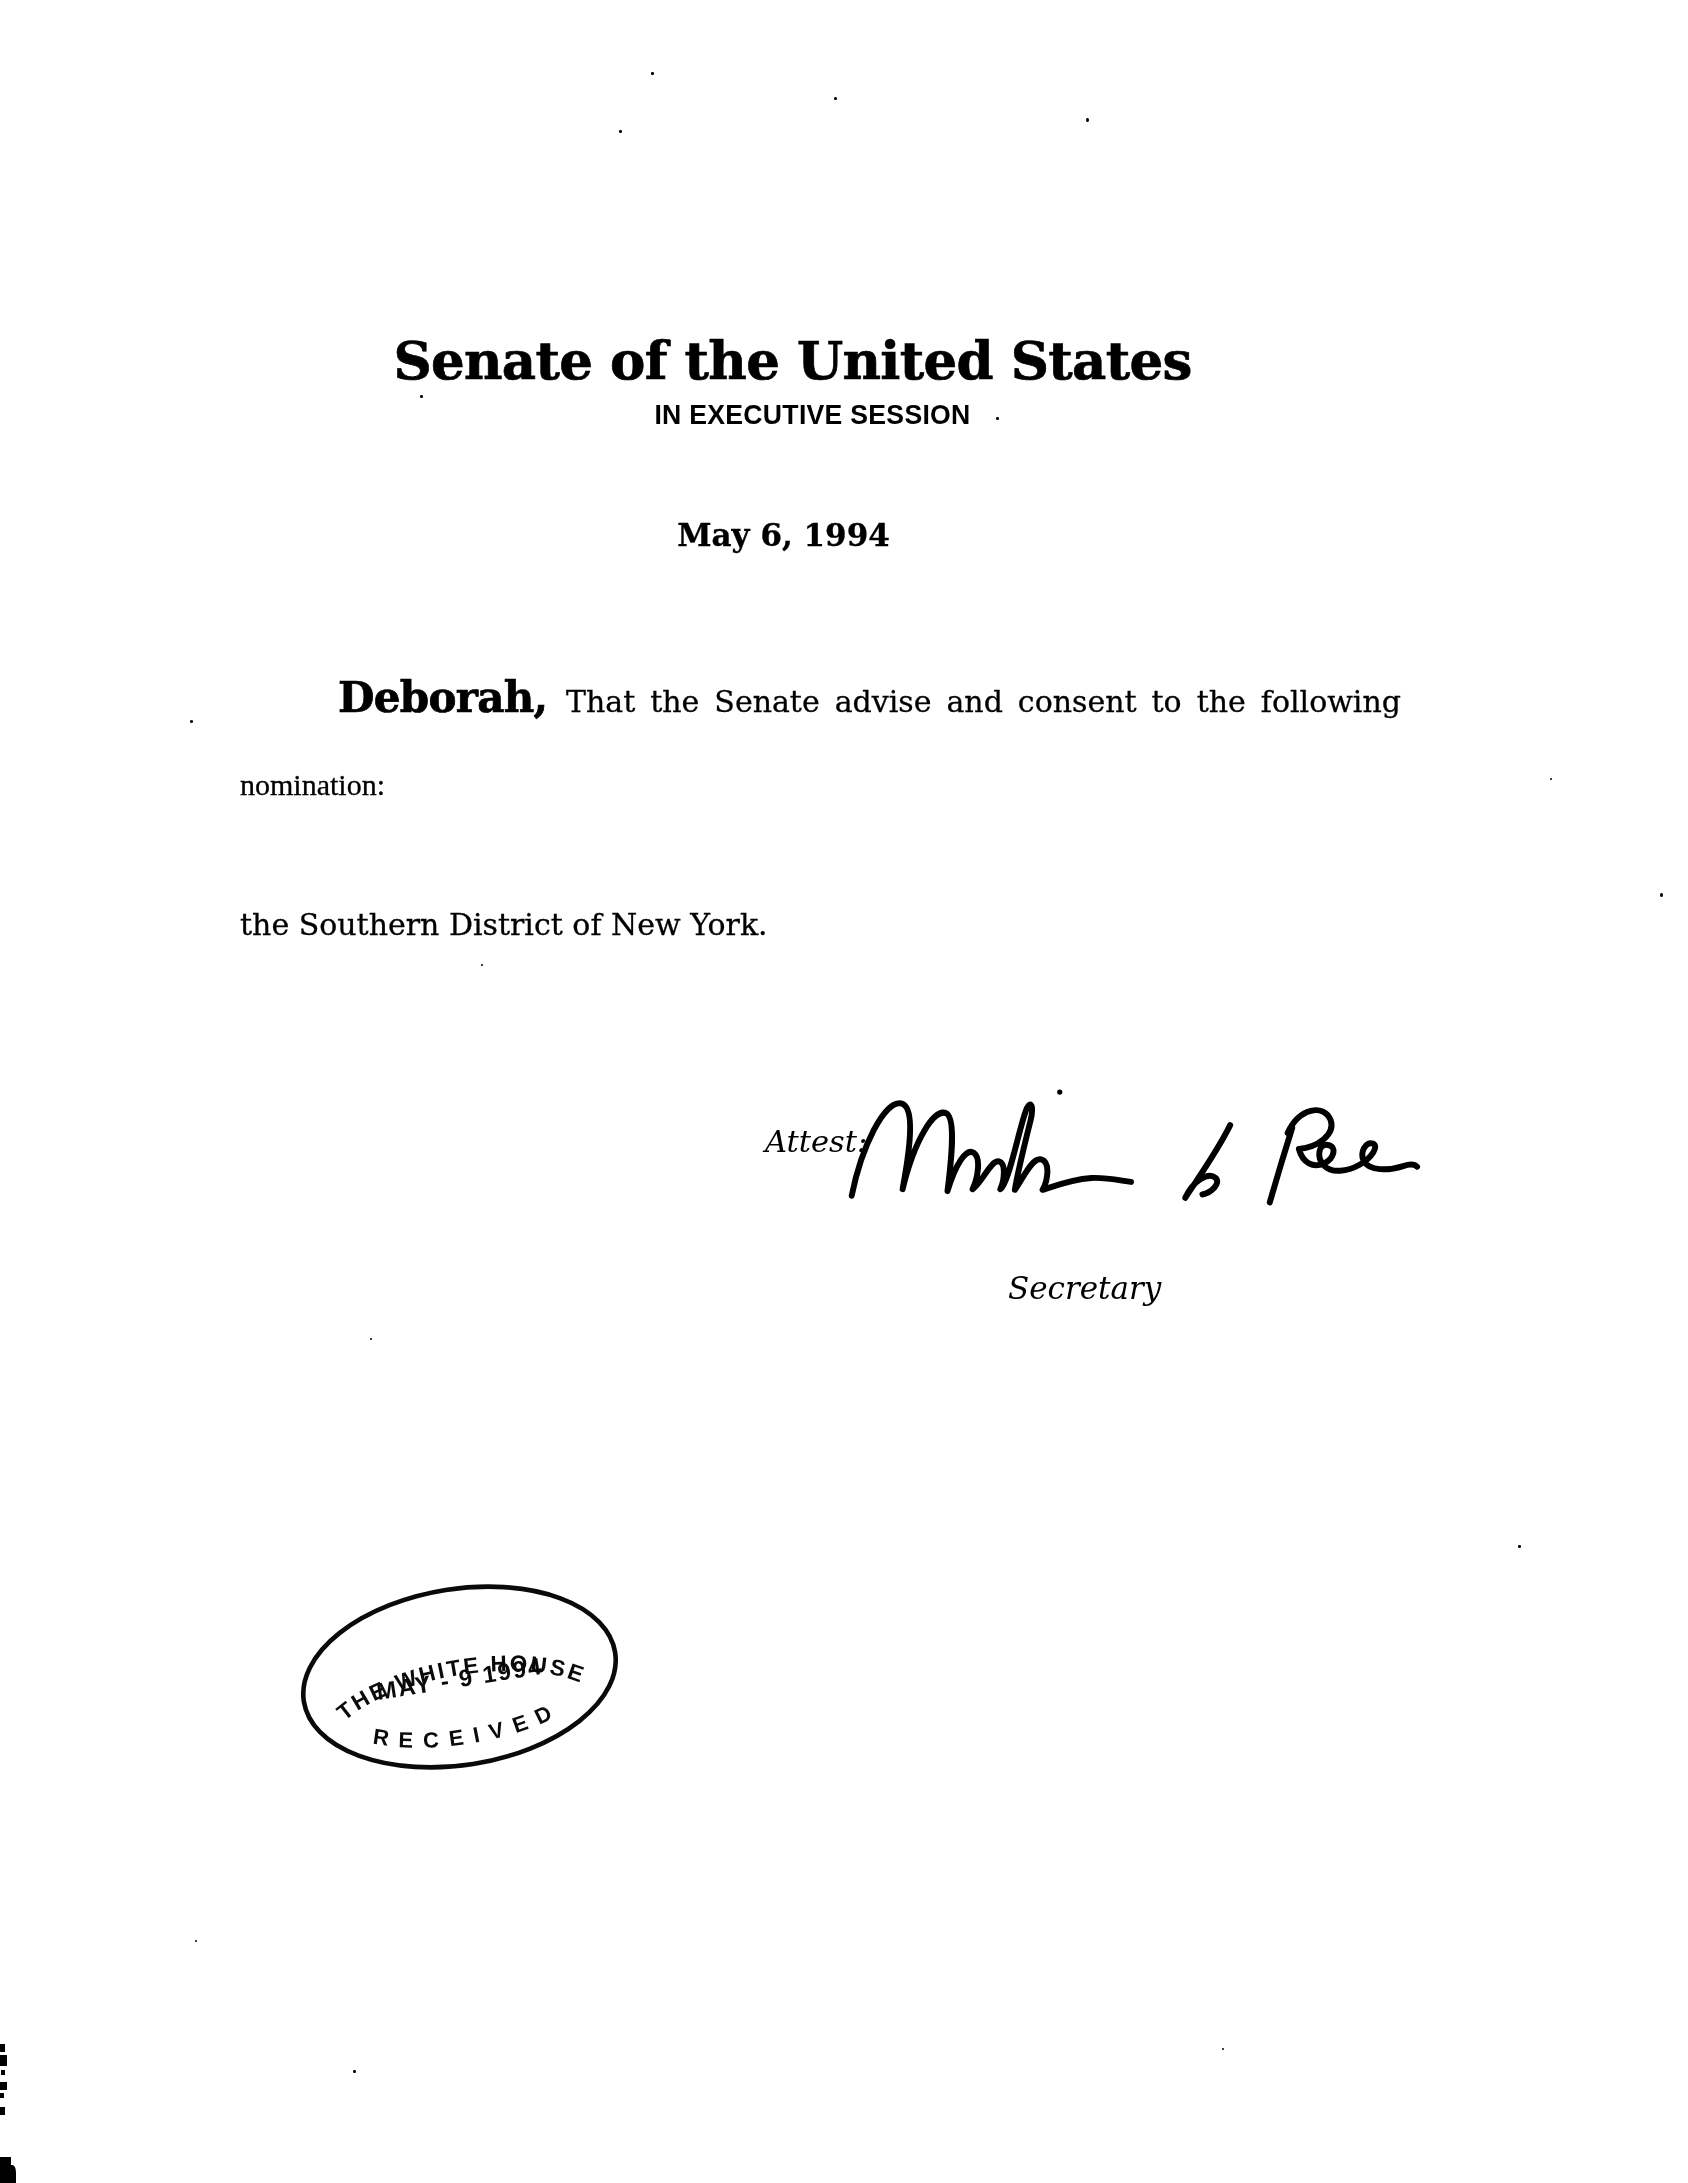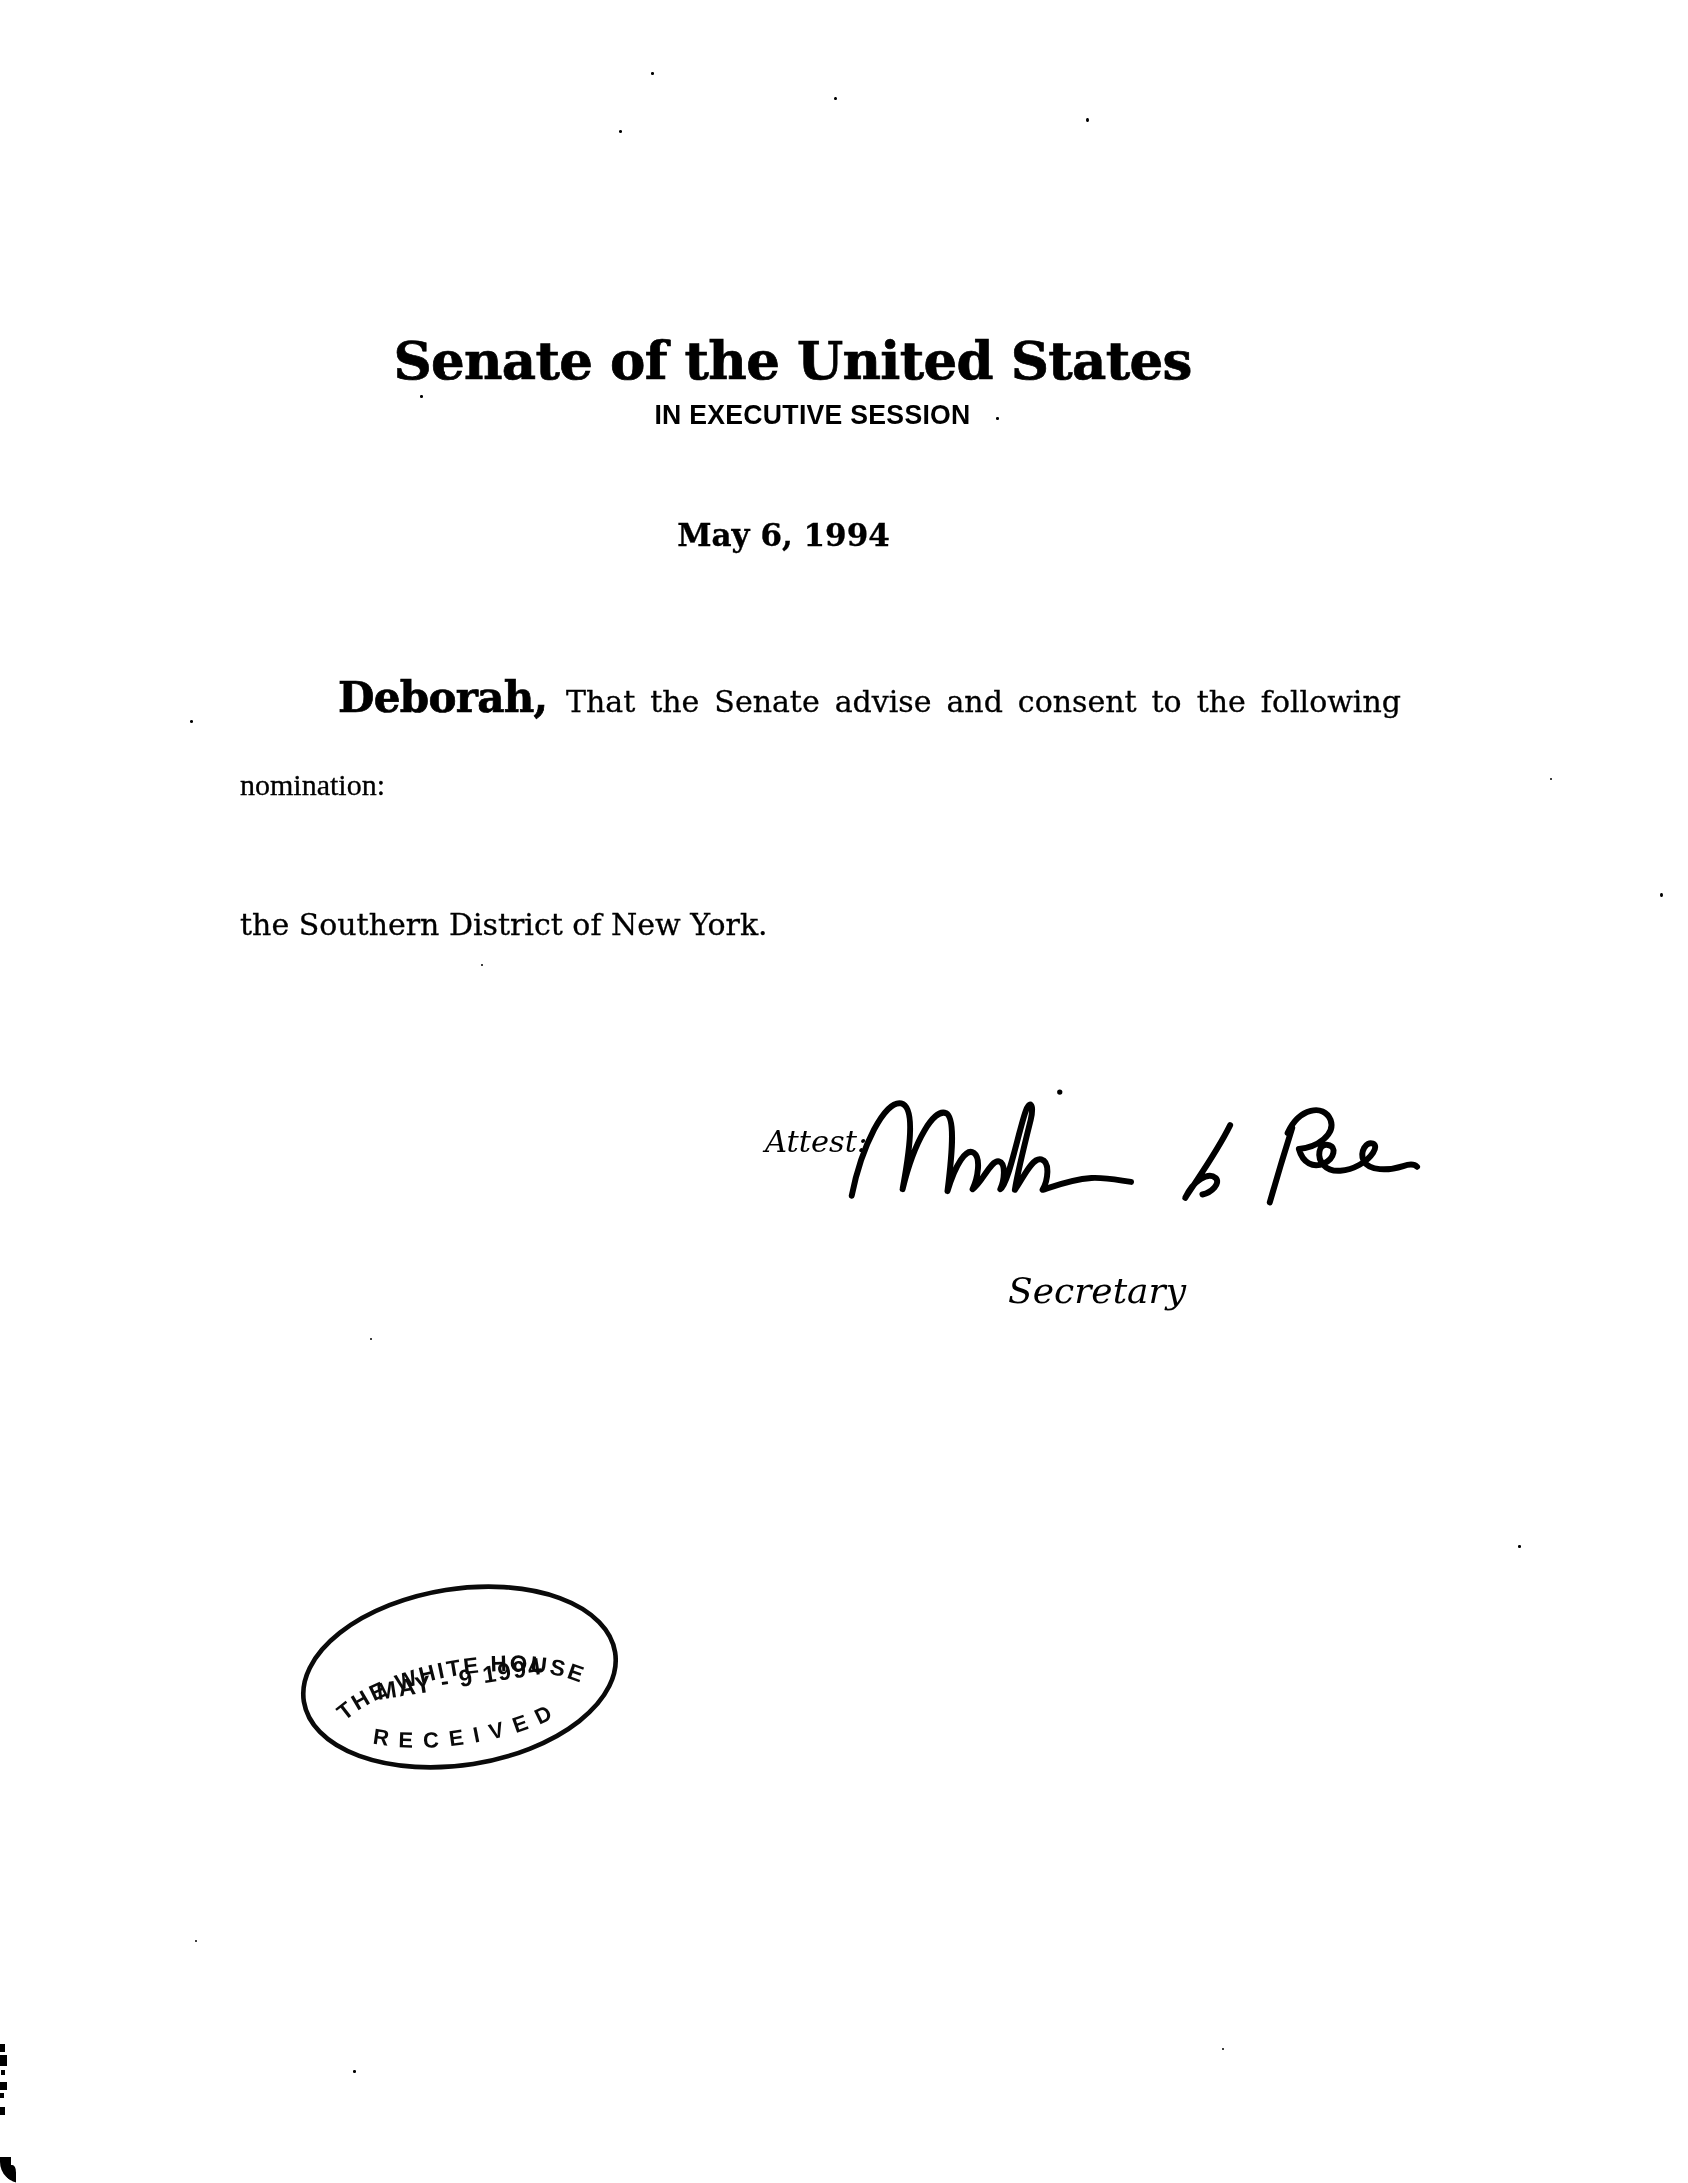--- a/index.html
+++ b/index.html
@@ -1,18 +1,18 @@
 <!DOCTYPE html>
 <html style="font-size:10.6px"><head>
 <meta charset="utf-8">
 <style>
   html,body { margin:0; padding:0; background:#ffffff; }
   .page {
     position:relative; width:1689px; height:2183px; background:#ffffff;
-    overflow:hidden; color:#000; font-family:"DejaVu Serif", serif;border-radius:21px;
+    overflow:hidden; color:#000; font-family:"DejaVu Serif", serif;
   }
   .abs { position:absolute; }
   .doc-title {
     left:-52px; top:331px; width:1689px; text-align:center;
     font-size:53px; font-weight:bold; letter-spacing:-0.7px; line-height:1.1;
     -webkit-text-stroke:0.7px #000;
   }
   .doc-subtitle {
     left:-32px; top:400px; width:1689px; text-align:center;
     font-family:"Liberation Sans", sans-serif; font-weight:bold;
@@ -26,21 +26,21 @@
   .jline { white-space:normal; text-align:justify; text-align-last:justify; line-height:1; }
   .line-resolved { left:338px; top:677px; width:1063px; }
   .resolved-word {
     font-size:42px; font-weight:bold; letter-spacing:-0.7px;
     margin-right:18.5px; -webkit-text-stroke:0.7px #000;
   }
   .line-nomination { left:240px; top:768px;font-family:Liberation Serif, serif; }
   .line-deborah { left:355px; top:837px; width:1046px; }
   .line-southern { left:240px; top:907px; }
   .attest-label { left:765px; top:1124px; font-size:30.5px; font-style:italic; font-weight:normal; }
-  .secretary-label { left:1008px; top:1270px; font-size:36px; font-style:italic;text-align:center; }
+  .secretary-label { left:1008px; top:1270px; font-size:31px; font-style:italic;text-align:center; }
   .sig-box { left:821px; top:1067px; width:603px; height:142px; }
   .stamp-box { left:294px; top:1581px; width:331px; height:192px; transform:rotate(-9deg); }
   .stamp-box svg text {
     font-family:"Liberation Sans", sans-serif; font-weight:bold; fill:#0a0a0a;
   }
   .speck { position:absolute; background:#000; border-radius:50%; }
   .edge-mark { position:absolute; background:#000; }
 </style>
 </head>
 <body>

